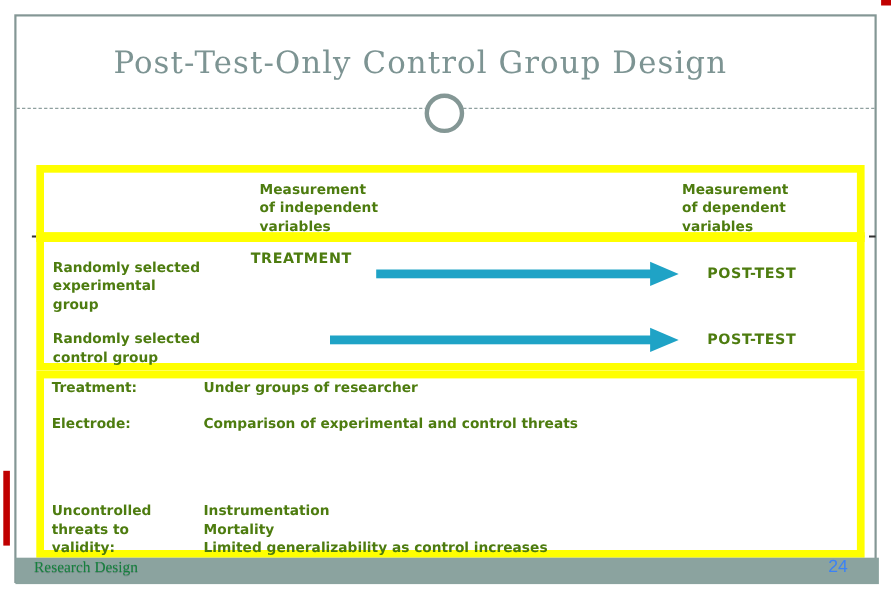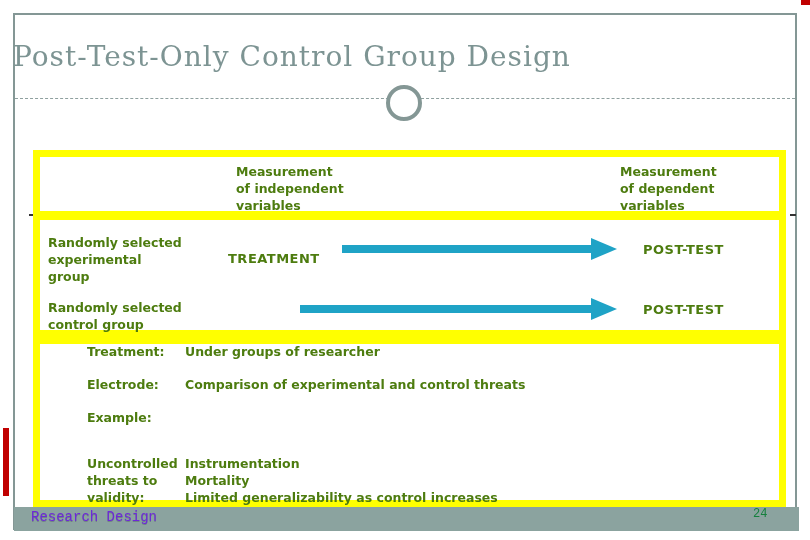--- a/index.html
+++ b/index.html
@@ -8,59 +8,59 @@
     --accent-red:#c00000;
     --footer-band:#8ba39f;
     --title-gray:#7d9493;
     --border-gray:#849795;
   }
   html,body{margin:0;padding:0;background:#fff;}
   .page{position:relative;width:810px;height:540px;background:#fff;overflow:hidden;
         font-family:"DejaVu Sans","Liberation Sans",sans-serif;}
   .slide-border{position:absolute;left:13px;top:13px;width:784px;height:517px;
         border:2px solid var(--border-gray);box-sizing:border-box;background:transparent;}
-  .title{position:absolute;left:13px;top:40px;width:648px;text-align:left;
+  .title{position:absolute;left:13px;top:40px;width:648px;text-align:right;
         font-family:"DejaVu Serif","Liberation Serif",serif;font-weight:normal;
         font-size:28px;letter-spacing:1px;color:var(--title-gray);margin:0;}
   .dash-line{position:absolute;height:0;border-top:1px dashed #8fa09f;z-index:1;}
   .dash1{left:15px;top:98px;width:780px;}
   .dash2{left:29px;top:214px;width:767px;border-top:2px dashed #333;}
   .deco-circle{position:absolute;left:386px;top:85px;width:36px;height:36px;box-sizing:border-box;
         border:4px solid var(--border-gray);border-radius:50%;background:#fff;z-index:2;}
   .red-strip{position:absolute;left:3px;top:428px;width:6px;height:68px;background:var(--accent-red);z-index:2;}
   .red-dash-tr{position:absolute;left:801px;top:0;width:9px;height:5px;background:var(--accent-red);z-index:2;}
   .ybox{position:absolute;box-sizing:border-box;border:7px solid var(--accent-yellow);background:#fff;z-index:3;}
   .box-upper{left:33px;top:150px;width:753px;height:187px;}
   .box-lower{left:33px;top:337px;width:753px;height:170px;}
   .ydivider{position:absolute;left:33px;top:211px;width:753px;height:9px;background:var(--accent-yellow);z-index:4;}
   .t{position:absolute;font-weight:bold;font-size:12.5px;line-height:17px;color:#4d7c0f;
      white-space:pre-line;z-index:5;}
   .caps{font-size:13px;letter-spacing:0.5px;}
   .hdr-ind{left:236px;top:163px;width:135px;}
   .hdr-dep{left:620px;top:163px;width:135px;}
   .row1-label{left:48px;top:234px;width:160px;}
   .row2-label{left:48px;top:299px;width:170px;}
-  .treatment{left:228px;top:250px;}
+  .treatment{left:228px;top:227px;}
   .posttest1{left:643px;top:241px;}
   .posttest2{left:643px;top:301px;}
   .arrow{position:absolute;height:22px;z-index:5;}
   .arrow .shaft{position:absolute;left:0;right:24px;top:7px;height:8px;background:var(--arrow-teal);}
   .arrow .head{position:absolute;right:0;top:0;width:0;height:0;
       border-left:26px solid var(--arrow-teal);border-top:11px solid transparent;border-bottom:11px solid transparent;}
   .arrow1{left:342px;top:238px;width:275px;}
   .arrow2{left:300px;top:298px;width:317px;}
-  .dl{left:47px;width:135px;margin-left:40px;}
+  .dl{left:47px;width:135px;}
   .dv{left:185px;width:575px;}
   .rowA{top:343px;} .rowB{top:376px;} .rowC{top:409px;} .rowD{top:455px;}
   .footer-band{position:absolute;left:14px;top:507px;width:785px;height:24px;background:var(--footer-band);z-index:3;}
   .footer-left{position:absolute;left:31px;top:509px;z-index:4;
-      font-family:Liberation Mono, monospace;font-size:14px;color:#6d28d9;
+      font-family:Liberation Serif, serif;font-size:14px;color:#15803d;
       text-shadow:0 1px 0 rgba(90,110,108,0.55);}
   .page-number{position:absolute;left:753px;top:507px;z-index:4;
-      font-family:Liberation Mono, monospace;font-size:12px;color:#15803d;}
+      font-family:Liberation Sans, sans-serif;font-size:16px;color:#3b82f6;}
 </style>
 </head>
 <body>
 
 <div class="page">
 
   <div class="slide-border"></div>
 
   <h1 class="title">Post-Test-Only Control Group Design</h1>
 
@@ -100,21 +100,20 @@
   <div class="t caps posttest2">POST-TEST</div>
 
   <div class="ybox box-lower"></div>
 
   <div class="t dl rowA">Treatment:</div>
   <div class="t dv rowA">Under groups of researcher</div>
 
   <div class="t dl rowB">Electrode:</div>
   <div class="t dv rowB">Comparison of experimental and control threats</div>
 
-  <div class="t dl rowC">Example:</div>
 
   <div class="t dl rowD">Uncontrolled
 threats to
 validity:</div>
   <div class="t dv rowD">Instrumentation
 Mortality
 Limited generalizability as control increases</div>
 
   <div class="footer-band"></div>
   <div class="footer-left">Research Design</div>

